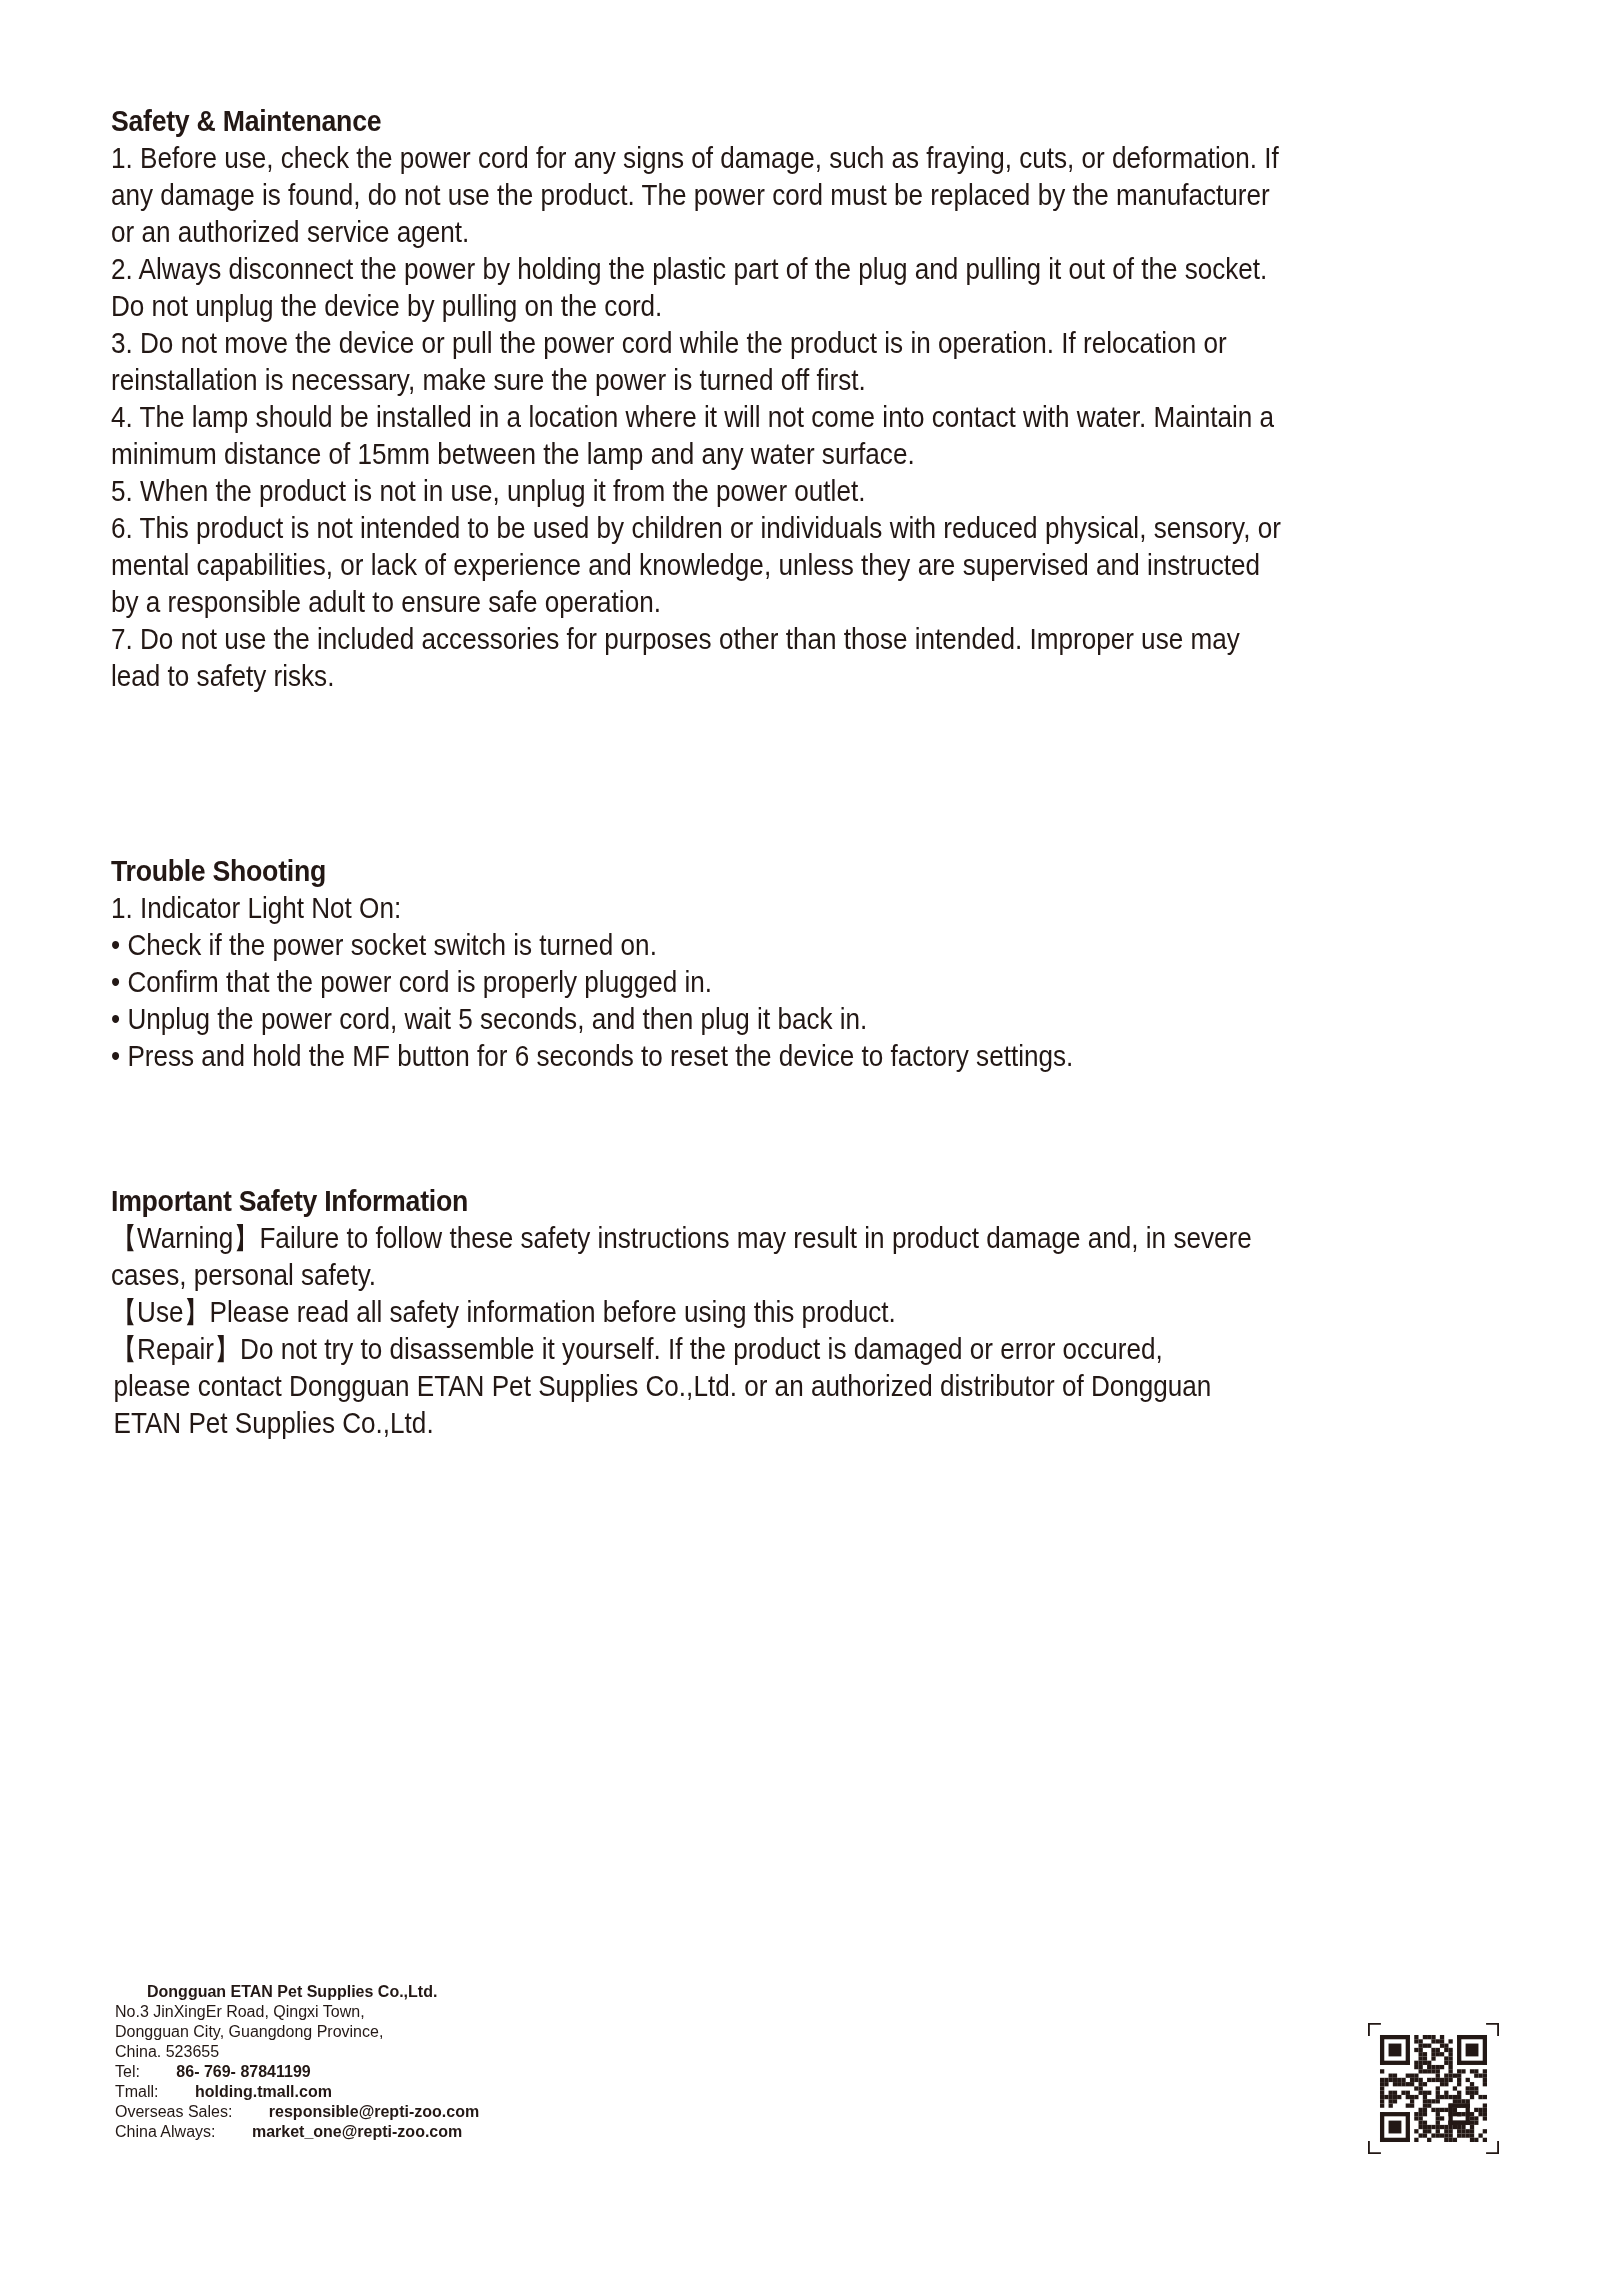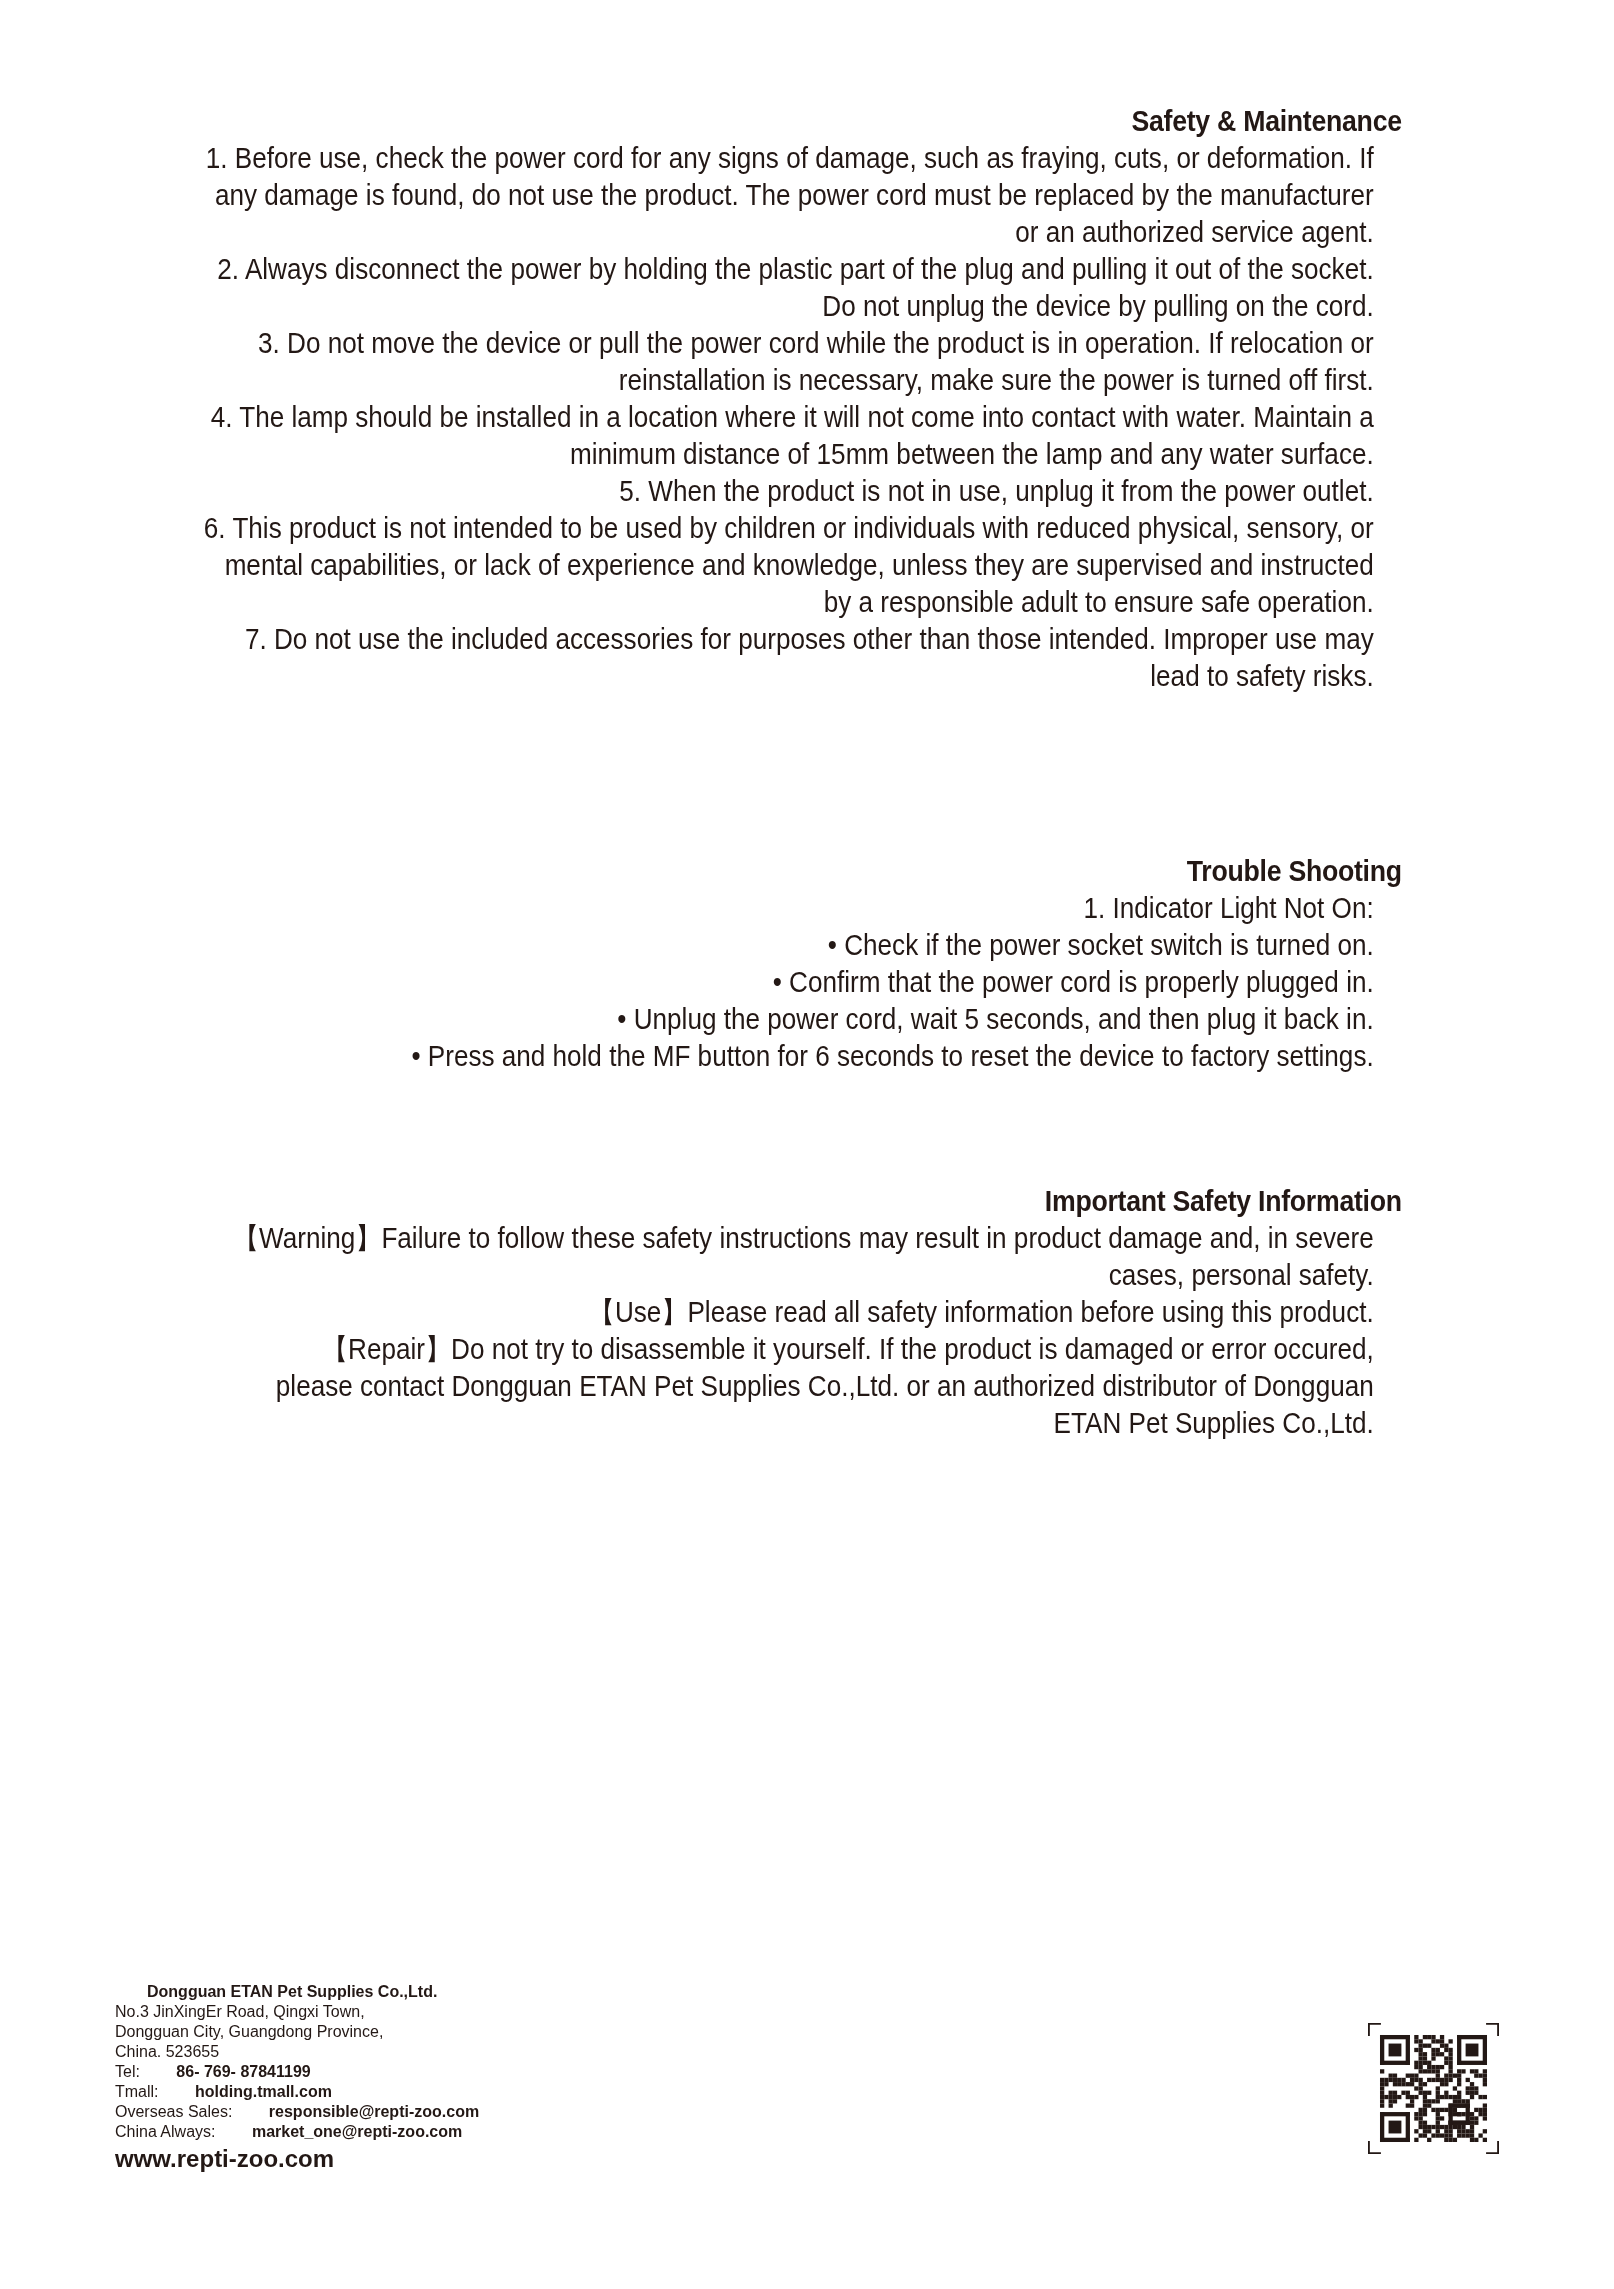--- a/index.html
+++ b/index.html
@@ -1,18 +1,18 @@
 <!DOCTYPE html>
 <html style="font-size:14.8px"><head>
 <meta charset="utf-8">
 <style>
   html, body { margin: 0; padding: 0; background: #ffffff; }
   body { width: 1614px; height: 2290px; position: relative; overflow: hidden; color: #231815; font-family: "Liberation Sans", sans-serif; }
   .page { position: absolute; left: 0; top: 0; width: 1614px; height: 2290px; }
-  .section { position: absolute; left: 111px; width: 1403px; text-align: right; }
+  .section { position: absolute; left: 111px; width: 1403px; }
   .heading { font-weight: bold; font-size: 29px; line-height: 37px; letter-spacing: -0.3px; transform: scaleX(0.92); transform-origin: left; white-space: nowrap; }
   .line { font-size: 29px; line-height: 37px; white-space: nowrap; transform: scaleX(0.9); transform-origin: left; }
   #sec-safety { top: 103px; }
   #sec-trouble { top: 853px; }
   #sec-important { top: 1183px; }
   .footer { position: absolute; left: 115px; top: 1982px; width: 554px; }
   .f-line { font-size: 16px; line-height: 20px; white-space: nowrap; }
   .f-bold { font-weight: bold; margin-left: 32px; }
   .f-web { font-weight: bold; font-size: 24px; line-height: 29.5px; margin-top: 1.8px; }
   .qr { position: absolute; left: 1368px; top: 2023px; width: 131px; height: 131px; }
@@ -71,21 +71,20 @@
     </div>
     <div class="f-line">
       <span>Tmall: </span><span class="f-bold">holding.tmall.com</span>
     </div>
     <div class="f-line">
       <span>Overseas Sales: </span><span class="f-bold">responsible@repti-zoo.com</span>
     </div>
     <div class="f-line">
       <span>China Always: </span><span class="f-bold">market_one@repti-zoo.com</span>
     </div>
-    <div class="f-web">www.repti-zoo.com</div>
   </div>
 
   <div class="qr">
     <svg viewBox="0 0 142 142" xmlns="http://www.w3.org/2000/svg" id="qr-svg">
 
       <g stroke="#231815" stroke-width="2" fill="none">
         <path d="M1 14 V1 H14"></path>
         <path d="M128 1 H141 V14"></path>
         <path d="M1 128 V141 H14"></path>
         <path d="M141 128 V141 H128"></path>

